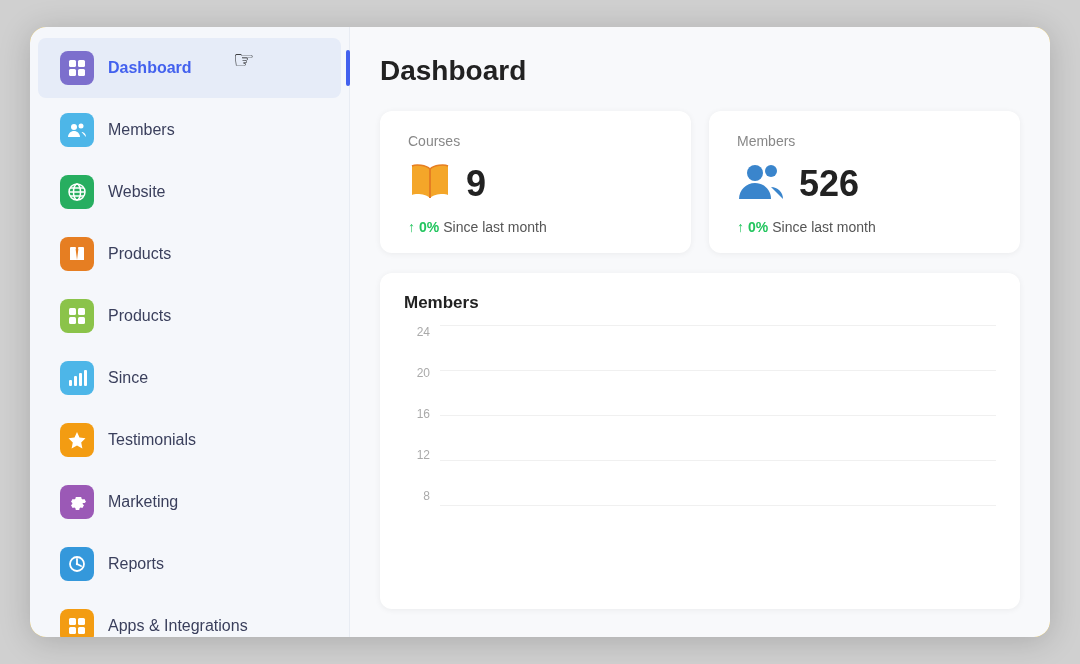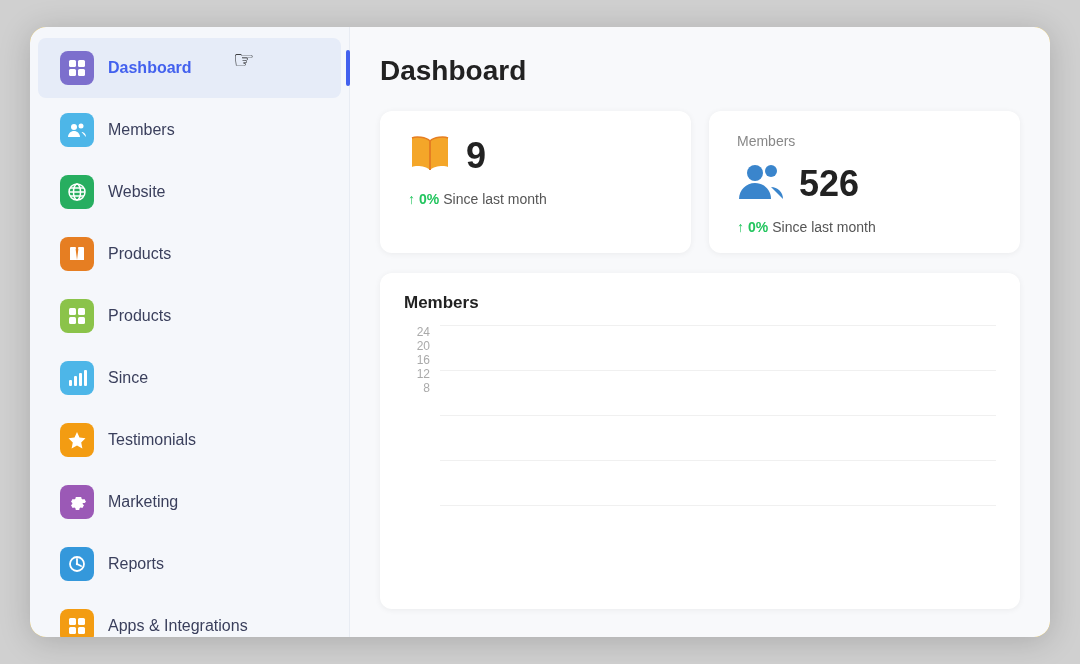--- a/index.html
+++ b/index.html
@@ -154,20 +154,21 @@
       height: 180px;
     }
     .chart-y-labels {
       position: absolute;
       left: 0;
       top: 0;
       bottom: 0;
       width: 32px;
       display: flex;
       flex-direction: column;
+      justify-content: space-between;
       padding-bottom: 2px;
     }
     .chart-y-label {
       font-size: 12px;
       color: #aaa;
       text-align: right;
       padding-right: 6px;
     }
     .chart-grid {
       position: absolute;
@@ -309,20 +310,21 @@
       <span class="sidebar-label">Apps &amp; Integrations</span>
     </div>
   </nav>
 
   <main class="main-content">
     <h1 class="page-title">Dashboard</h1>
 
     <div class="stat-cards">
 
       <div class="stat-card">
+        <div class="stat-card-title">Courses</div>
         <div class="stat-card-body">
           <span class="stat-icon" style="font-size:40px;">
             <svg width="44" height="40" viewBox="0 0 44 40" fill="none">
               <path d="M22 8 C18 4 8 3 4 5 L4 34 C8 32 18 33 22 37 C26 33 36 32 40 34 L40 5 C36 3 26 4 22 8Z" fill="#f39c12" opacity="0.9"></path>
               <path d="M22 8 L22 37" stroke="#e67e22" stroke-width="2"></path>
               <path d="M4 5 C8 3 18 4 22 8" stroke="#e67e22" stroke-width="1.5" fill="none"></path>
               <path d="M40 5 C36 3 26 4 22 8" stroke="#e67e22" stroke-width="1.5" fill="none"></path>
             </svg>
           </span>
           <span class="stat-value">9</span>

